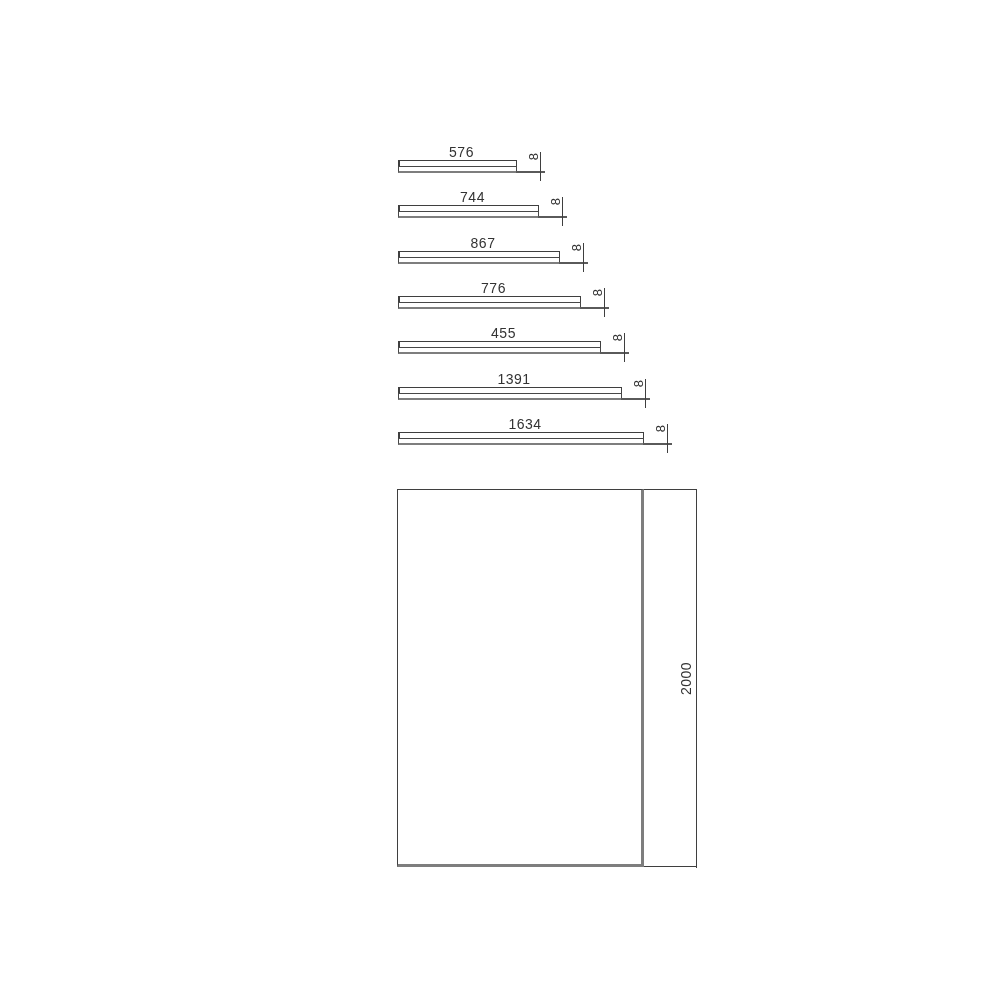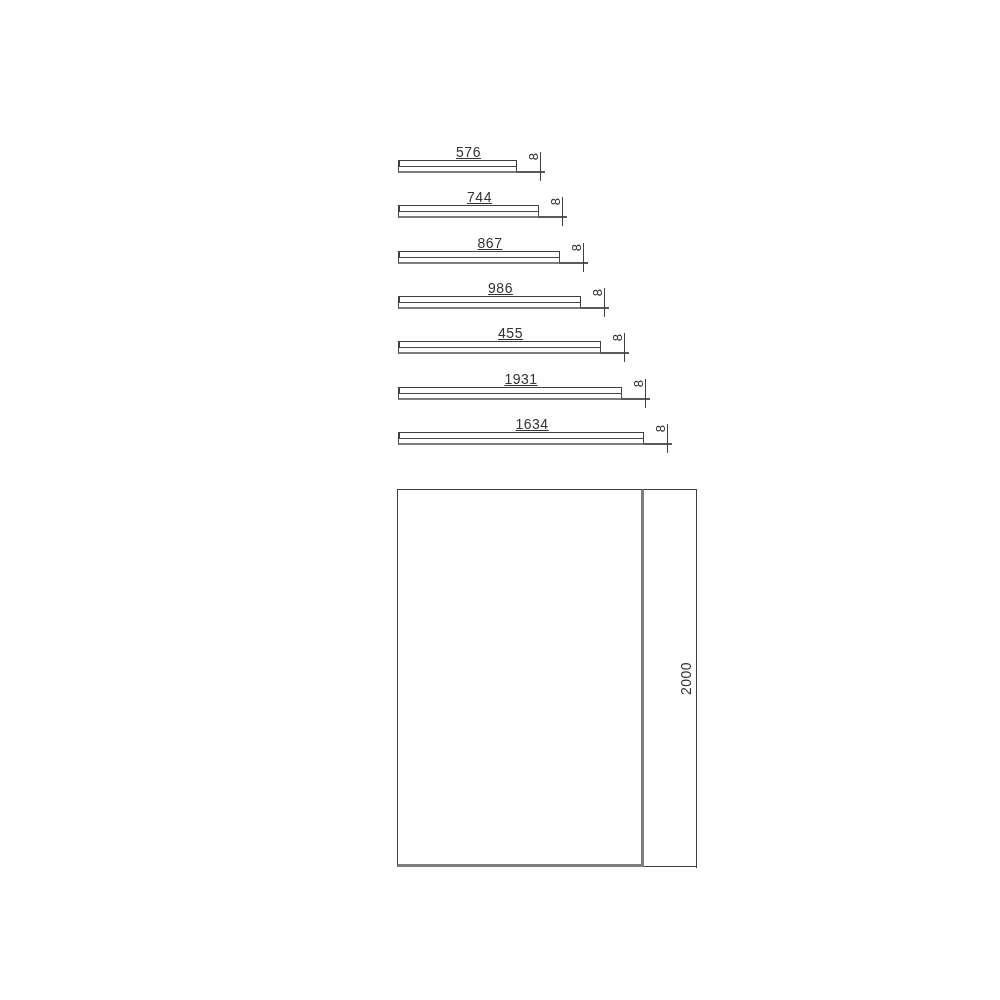--- a/index.html
+++ b/index.html
@@ -20,31 +20,30 @@
   
   .row {
     position: absolute;
     left: 398px;
     top: var(--top);
     width: var(--w);
     height: 7px;
   }
   .width-label {
     position: absolute;
-    left: 11px;
+    left: 4px;
     top: -22px;
     width: var(--w);
     height: 16px;
     line-height: 16px;
     text-align: center;
     font-size: 14px;
     letter-spacing: 0.5px;
     color: #333333;
     white-space: nowrap;
-    text-decoration: underline;
   }
   .dim-line-h {
     position: absolute;
     left: 0;
     top: -6px;
     width: var(--w);
     height: 0;
     border-top: 1.5px solid #3f3f3f;
   }
   .dim-line-h::before,
@@ -176,39 +175,39 @@
   <div class="row" style="--top:257px; --w:162px;">
     <div class="width-label">867</div>
     <div class="dim-line-h"></div>
     <div class="bar"></div>
     <div class="thick-ext"></div>
     <div class="thick-tick"></div>
     <div class="thick-label">8</div>
   </div>
 
   <div class="row" style="--top:302px; --w:183px;">
-    <div class="width-label">986</div>
+    <div class="width-label">776</div>
     <div class="dim-line-h"></div>
     <div class="bar"></div>
     <div class="thick-ext"></div>
     <div class="thick-tick"></div>
     <div class="thick-label">8</div>
   </div>
 
   <div class="row" style="--top:347px; --w:203px;">
     <div class="width-label">455</div>
     <div class="dim-line-h"></div>
     <div class="bar"></div>
     <div class="thick-ext"></div>
     <div class="thick-tick"></div>
     <div class="thick-label">8</div>
   </div>
 
   <div class="row" style="--top:393px; --w:224px;">
-    <div class="width-label">1931</div>
+    <div class="width-label">1391</div>
     <div class="dim-line-h"></div>
     <div class="bar"></div>
     <div class="thick-ext"></div>
     <div class="thick-tick"></div>
     <div class="thick-label">8</div>
   </div>
 
   <div class="row" style="--top:438px; --w:246px;">
     <div class="width-label">1634</div>
     <div class="dim-line-h"></div>

